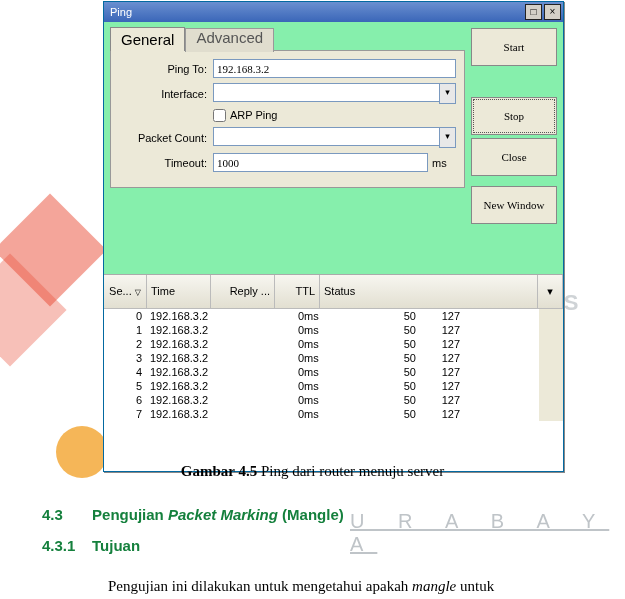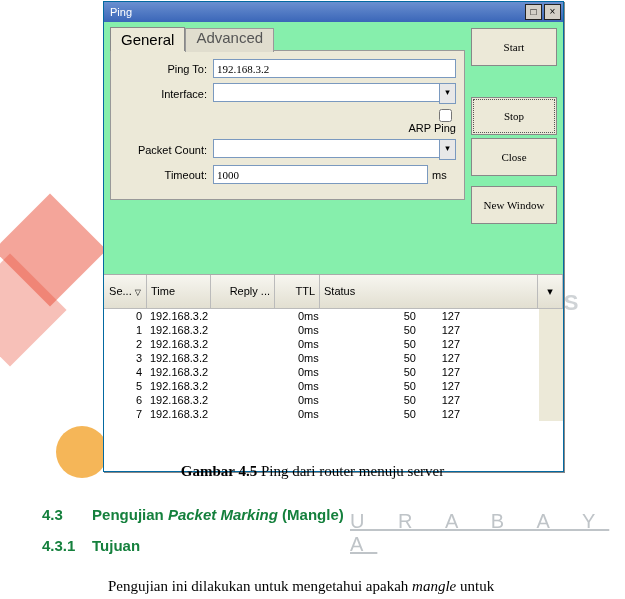--- a/index.html
+++ b/index.html
@@ -201,24 +201,23 @@
     height: 19px;
     border: 1px solid #7a99bf;
     background: #e8e8e8;
     text-align: center;
     line-height: 17px;
     font-size: 9px;
     cursor: pointer;
   }
   .checkbox-row {
     display: flex;
-    align-items: flex-end;
+    align-items: flex-start;
     margin-left: 94px;
     margin-bottom: 5px;
-    flex-direction: column;
   }
   .checkbox-row input { margin: 0 4px 0 0; }
   .unit {
     width: 24px;
     text-align: left;
     padding-left: 4px;
     font-size: 11px;
   }
   .sidebtn {
     height: 38px;

